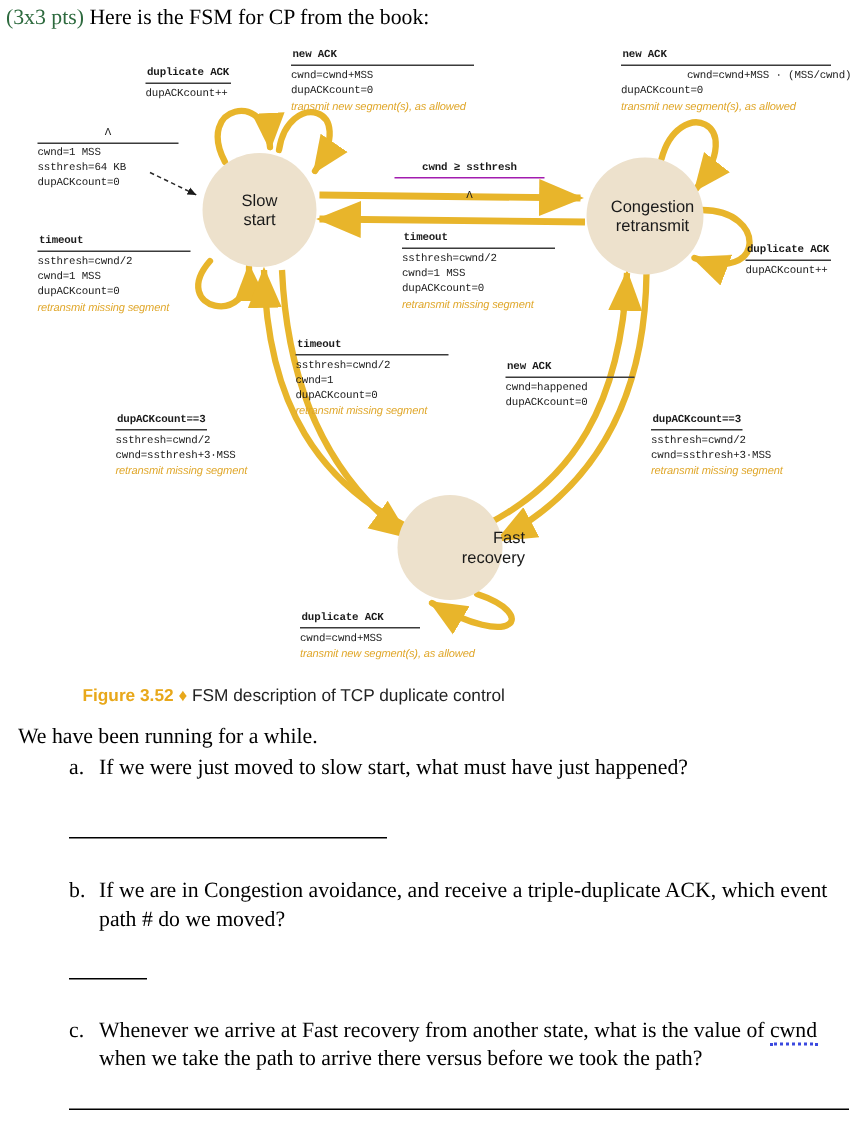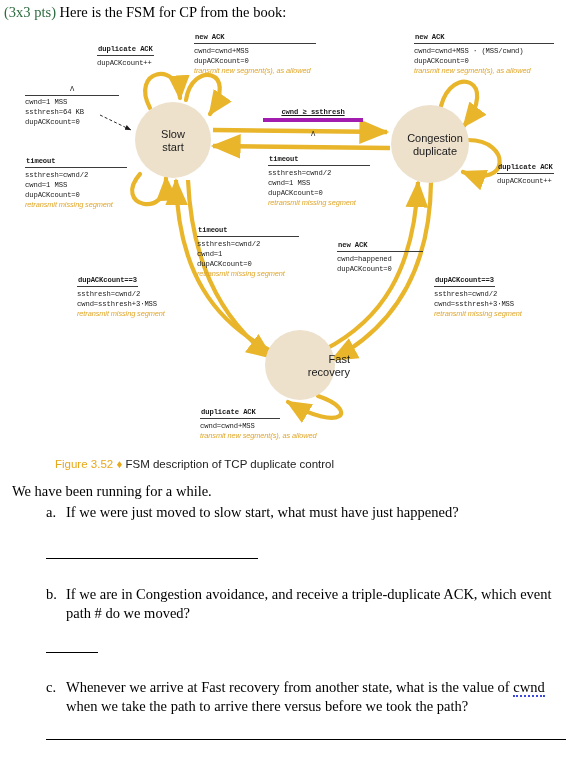--- a/index.html
+++ b/index.html
@@ -56,34 +56,33 @@
     font-family:"Liberation Sans", sans-serif;
     font-style:italic;
     font-size:7.4px;
   }
   .ann .lam{
     display:block;text-align:center;
     border-bottom:1px solid #3b3b3b;
     padding-bottom:1px;margin-bottom:1px;
   }
   .ann .underblk{
-    border-bottom:4px solid #a21caf;
+    border-bottom:1px solid #a21caf;
     padding-bottom:1px;margin-bottom:7px;
     display:block;
-    text-decoration:underline;
   }
   .ann .lamline{display:block;text-align:center;}
 
   
   #caption{
     position:absolute;left:55px;top:458px;
     font-family:"Liberation Sans", sans-serif;
     font-size:11.5px;color:#222;
   }
-  #caption .fignum{color:#E8A81B;font-weight:normal;text-align:right;}
+  #caption .fignum{color:#E8A81B;font-weight:bold;text-align:right;}
   #caption .diamond{color:#E8A81B;}
 
   
   #qbody{position:absolute;left:0;top:482px;width:574px;}
   .qline{
     font-family:"Liberation Serif", serif;
     font-size:14.5px;color:#000;line-height:19px;
   }
   #lead{position:absolute;left:12px;top:0;}
   .qitem{position:absolute;left:46px;width:522px;display:flex;}
@@ -151,21 +150,21 @@
       <circle cx="430" cy="122" r="39" fill="#EDE1CC"></circle>
       <circle cx="300" cy="343" r="35" fill="#EDE1CC"></circle>
     </svg>
 
     <div class="state-label" style="left:123px;top:106px;width:100px;">
       <div>Slow</div>
       <div>start</div>
     </div>
     <div class="state-label" style="left:380px;top:110px;width:110px;">
       <div>Congestion</div>
-      <div>duplicate</div>
+      <div>retransmit</div>
     </div>
     <div class="state-label" style="left:250px;top:331px;width:100px;text-align:right;">
       <div>Fast</div>
       <div>recovery</div>
     </div>
 
     <div class="ann" style="left:25px;top:62px;">
       <span class="lam" style="width:94px;">Λ</span>
       <span class="act">cwnd=1 MSS</span>
       <span class="act">ssthresh=64 KB</span>
@@ -179,21 +178,21 @@
 
     <div class="ann" style="left:194px;top:10px;">
       <span class="cond" style="min-width:120px;">new ACK</span>
       <span class="act" style="margin-top:2px;">cwnd=cwnd+MSS</span>
       <span class="act">dupACKcount=0</span>
       <span class="act italic">transmit new segment(s), as allowed</span>
     </div>
 
     <div class="ann" style="left:414px;top:10px;">
       <span class="cond" style="min-width:138px;">new ACK</span>
-      <span class="act" style="margin-top:2px;">cwnd=cwnd+MSS · (MSS/cwnd)</span>
+      <span class="act" style="margin-top:2px;margin-left:44px;">cwnd=cwnd+MSS · (MSS/cwnd)</span>
       <span class="act">dupACKcount=0</span>
       <span class="act italic">transmit new segment(s), as allowed</span>
     </div>
 
     <div class="ann" style="left:25px;top:134px;">
       <span class="cond" style="min-width:100px;">timeout</span>
       <span class="act" style="margin-top:2px;">ssthresh=cwnd/2</span>
       <span class="act">cwnd=1 MSS</span>
       <span class="act">dupACKcount=0</span>
       <span class="act italic">retransmit missing segment</span>

